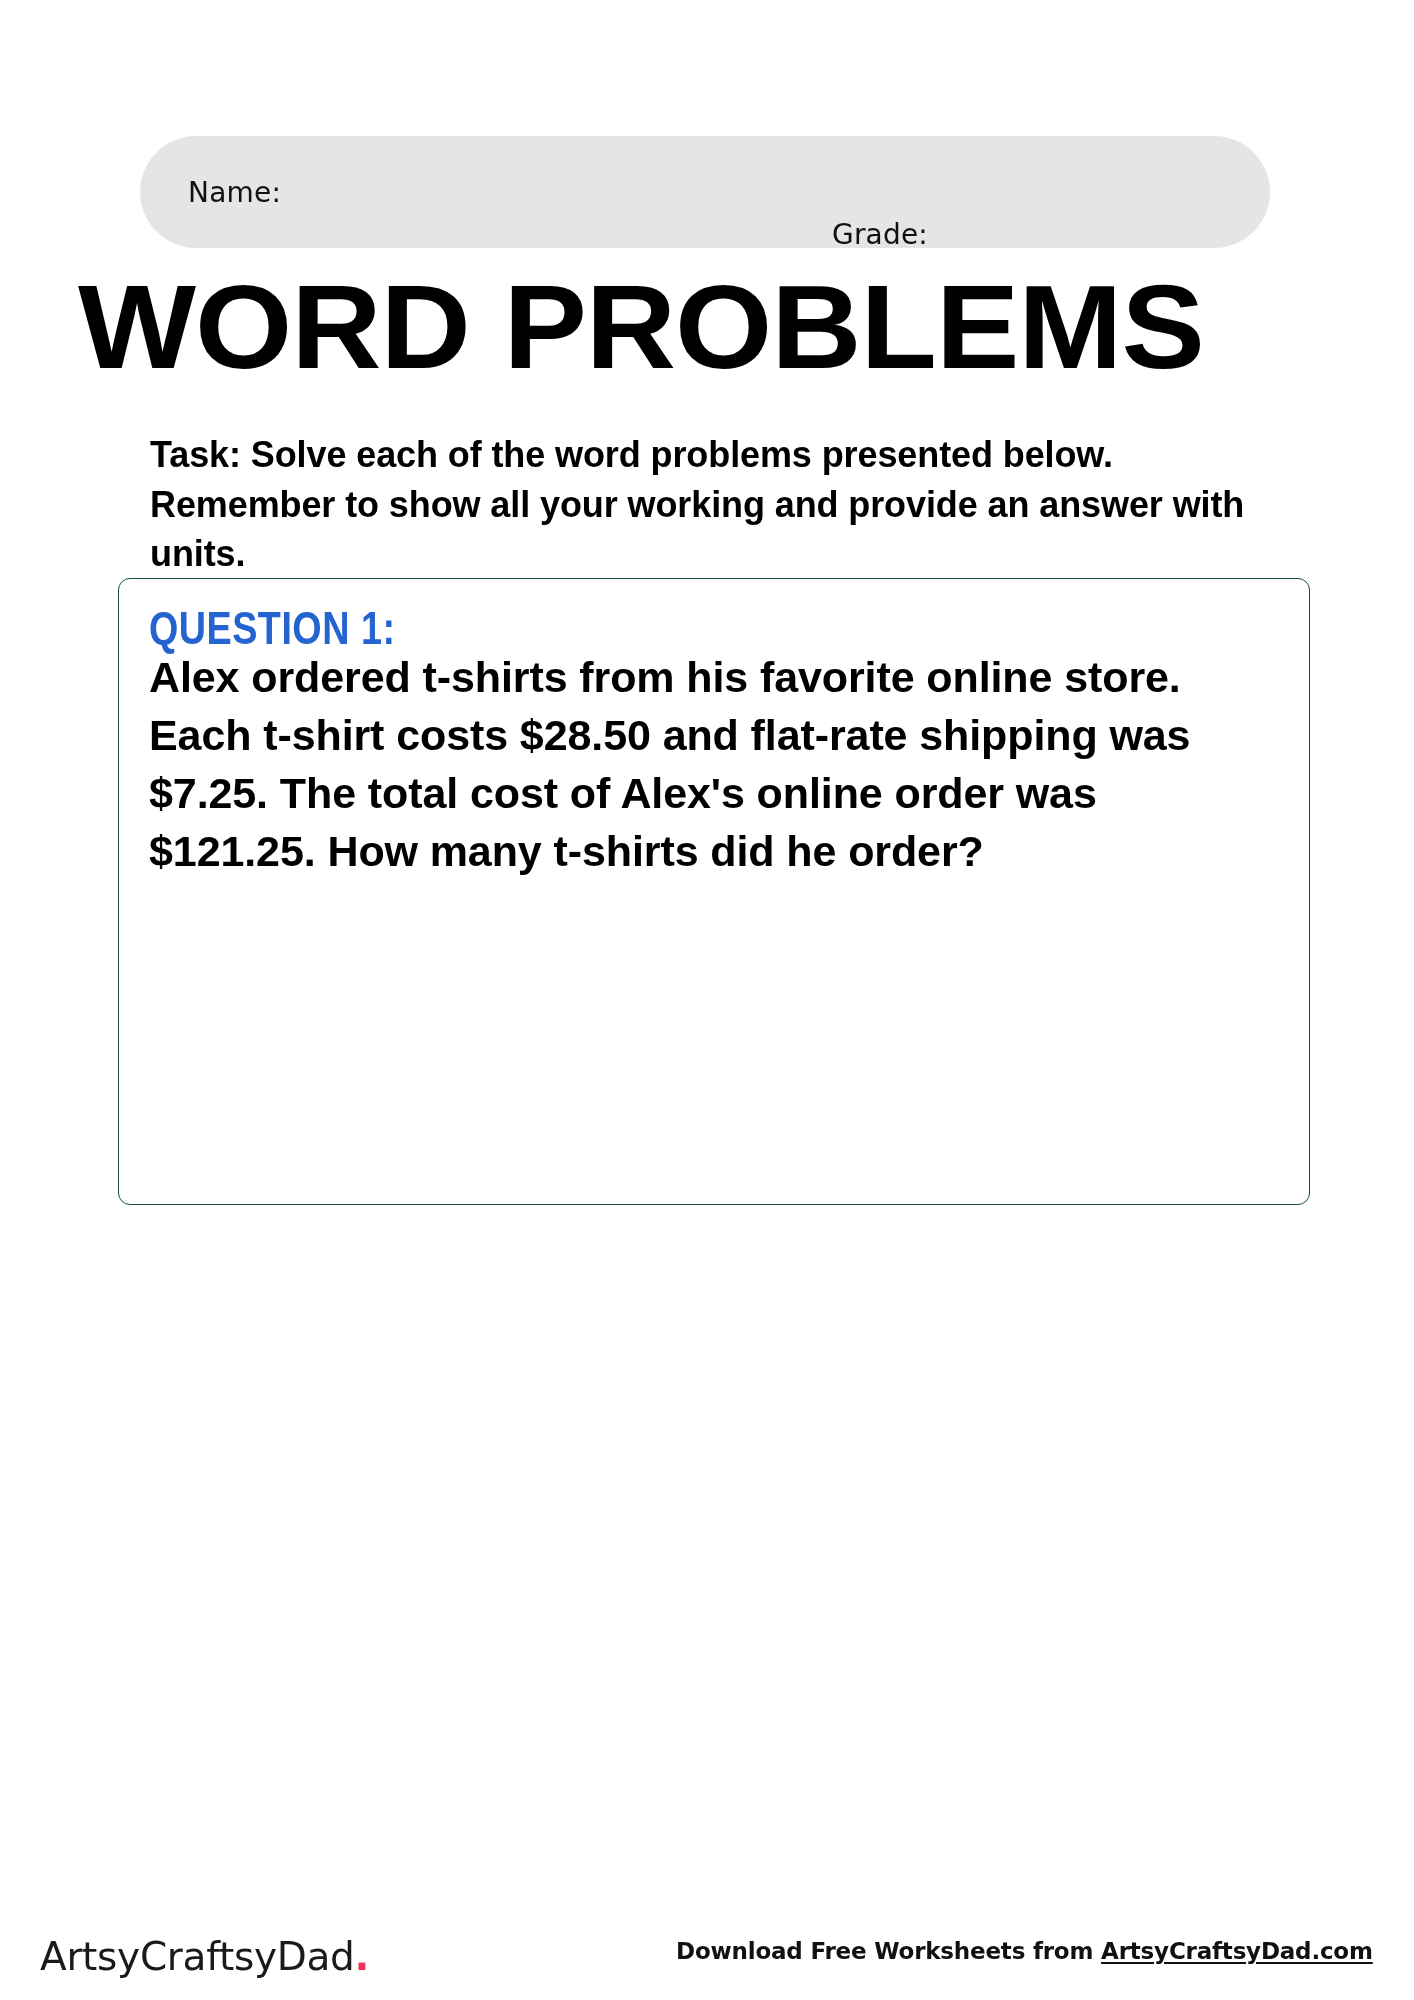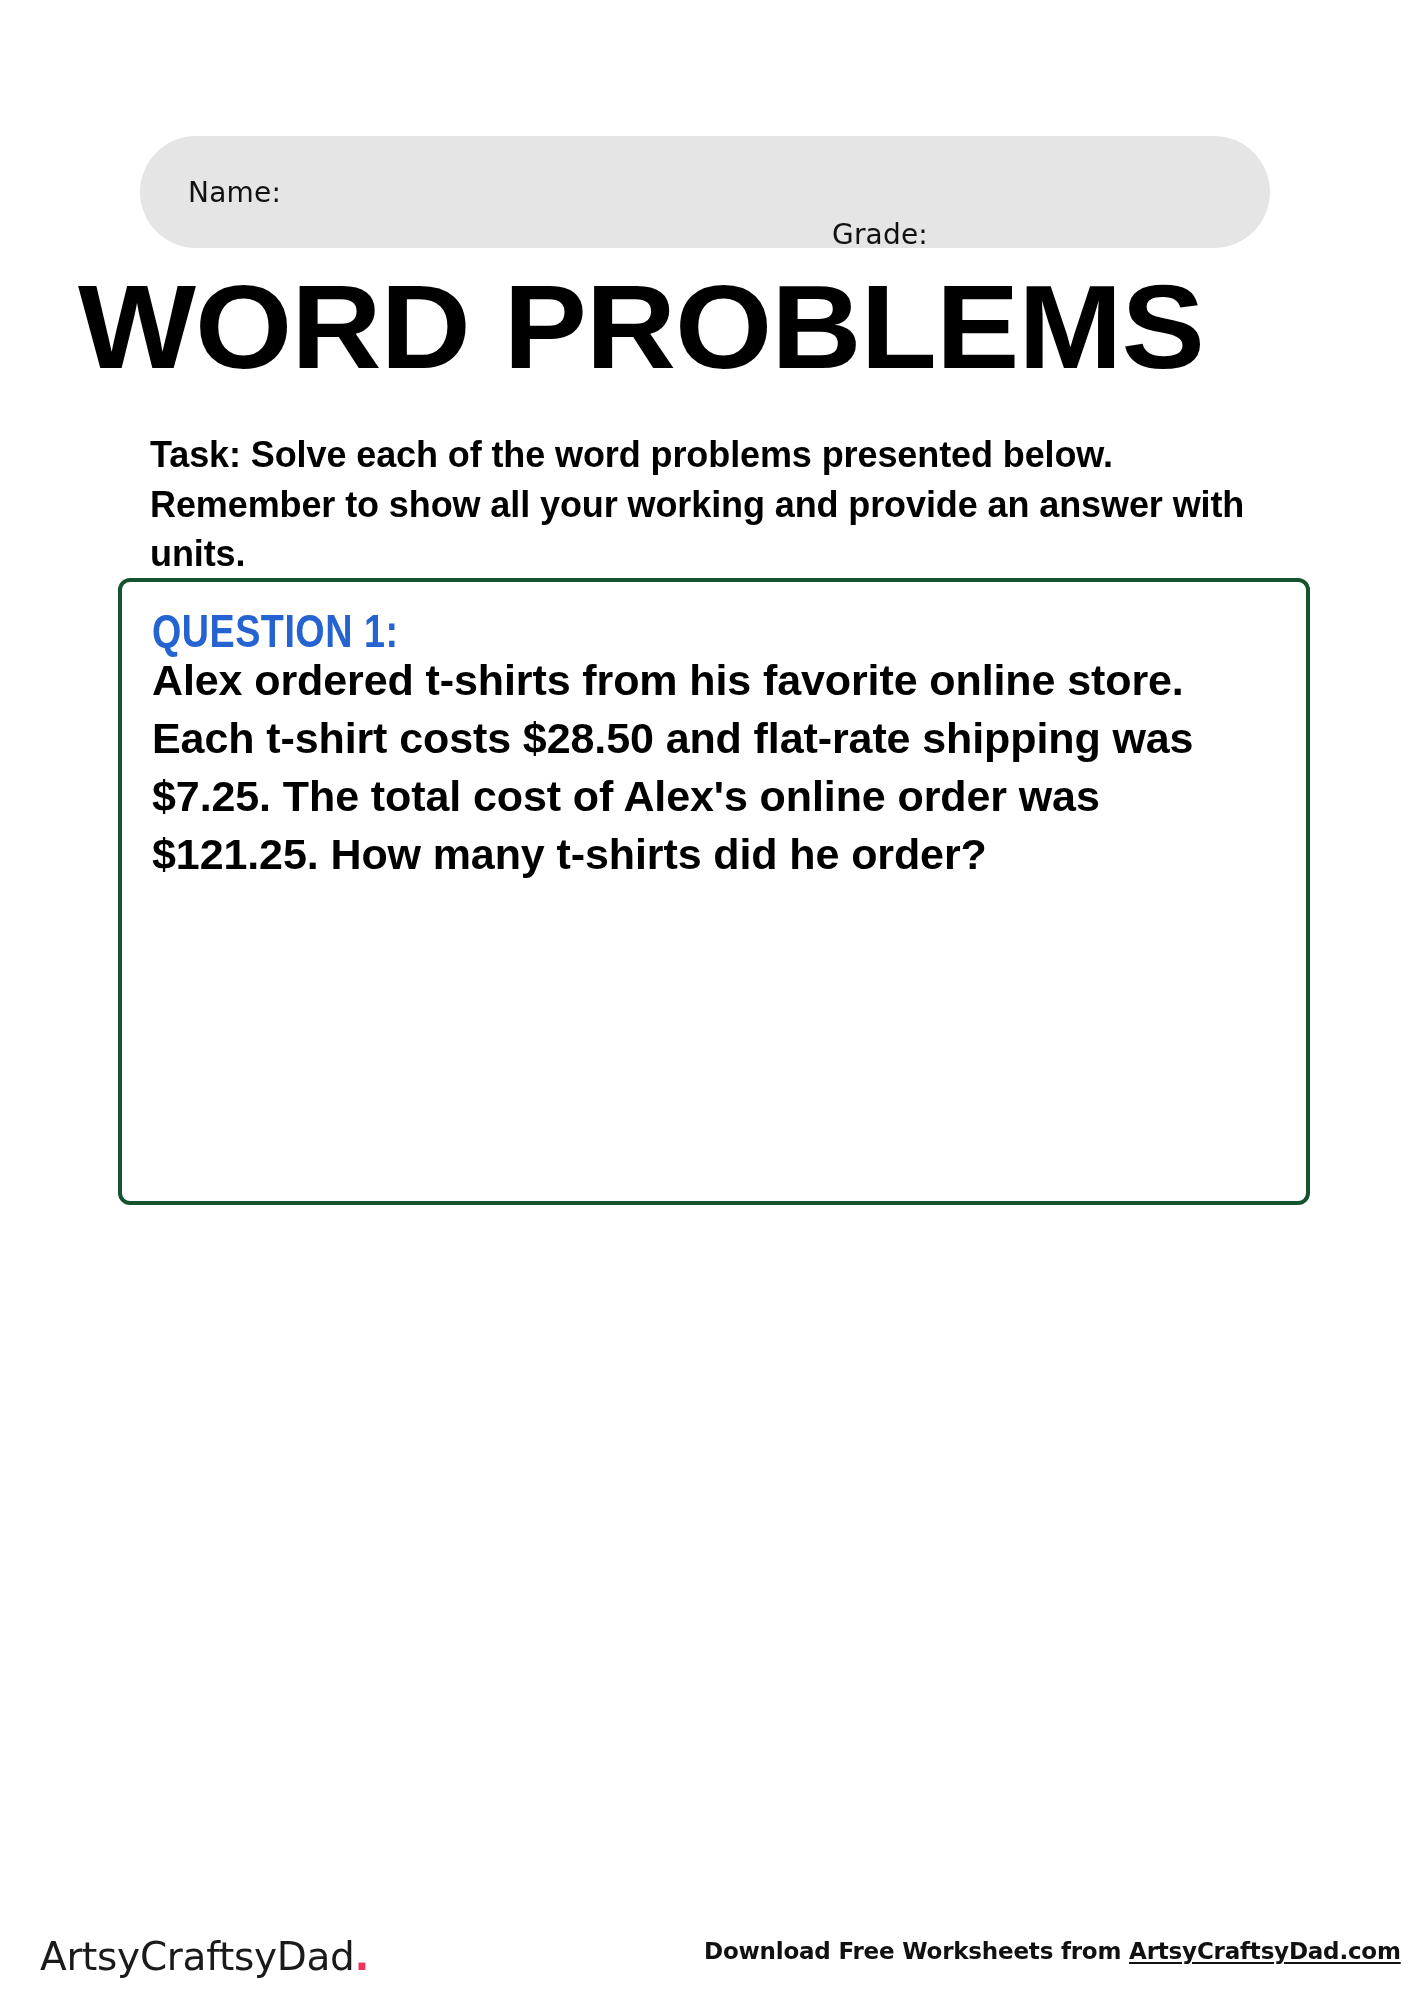--- a/index.html
+++ b/index.html
@@ -87,21 +87,21 @@
     font-weight: 700;
     color: #000000;
     letter-spacing: -0.1px;
   }
 
   
   .qbox {
     position: absolute;
     left: 118px;
     width: 1192px;
-    border: 4px solid #14532d;
+    border: 1px solid #14532d;
     border-radius: 12px;
     box-sizing: border-box;
     background: #ffffff;
   }
   #qbox-1 { top: 578px;  height: 627px; }
   #qbox-2 { top: 1238px; height: 645px; }
 
   .qlabel {
     position: absolute;
     left: 30px;
@@ -140,21 +140,21 @@
     letter-spacing: -0.3px;
     white-space: nowrap;
   }
   .footer-logo .dot {
     color: #F0325A;
     font-weight: 700;
   }
 
   .footer-cta {
     position: absolute;
-    left: 704px;
+    left: 676px;
     top: 1938px;
     font-family: "DejaVu Sans", sans-serif;
     font-size: 23px;
     font-weight: 700;
     color: #111111;
     letter-spacing: -0.2px;
     white-space: nowrap;
   }
   .footer-cta .link {
     text-decoration: underline;

